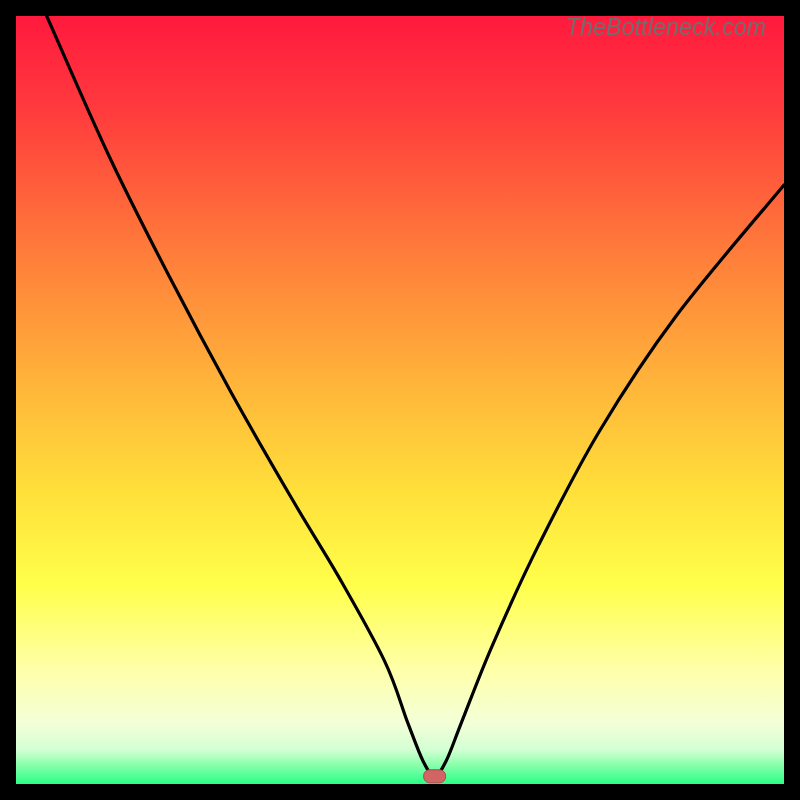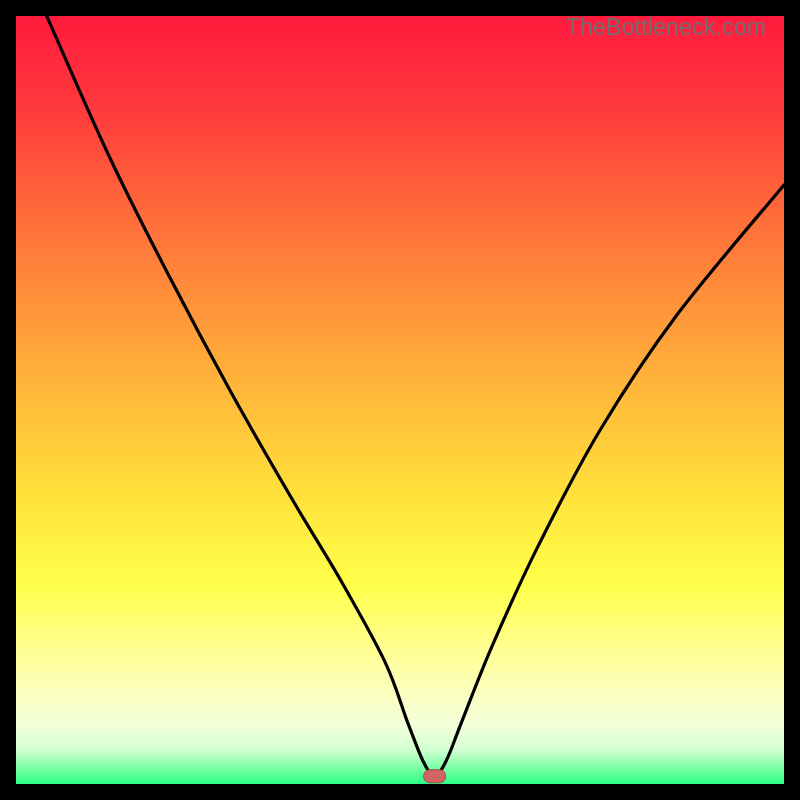--- a/index.html
+++ b/index.html
@@ -11,20 +11,21 @@
     overflow: hidden;
     font-family: Arial, Helvetica, sans-serif;
   }
   .frame {
     position: absolute;
     left: 16px;
     top: 16px;
     width: 768px;
     height: 768px;
     background: #0f172a;
+    font-style: italic;
   }
   .plot {
     position: absolute;
     left: 0;
     top: 0;
     width: 768px;
     height: 768px;
   }
   .watermark {
     position: absolute;

